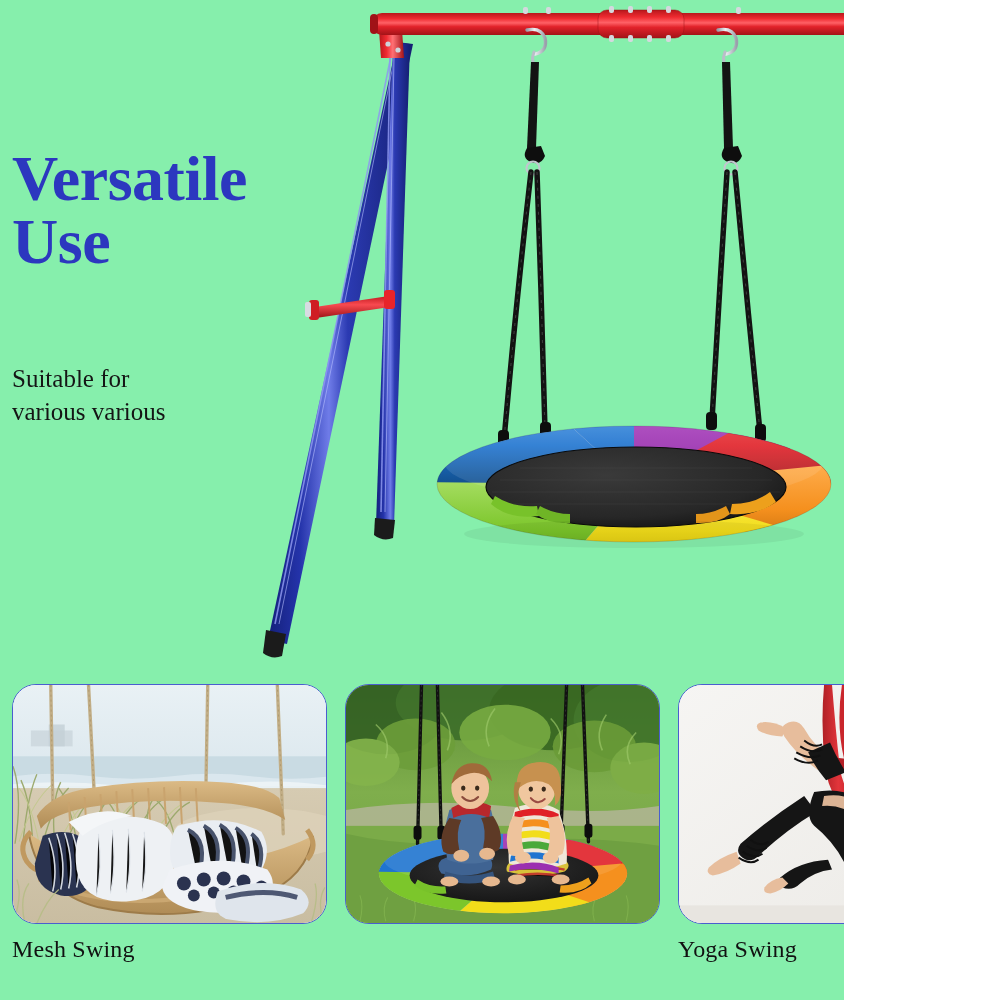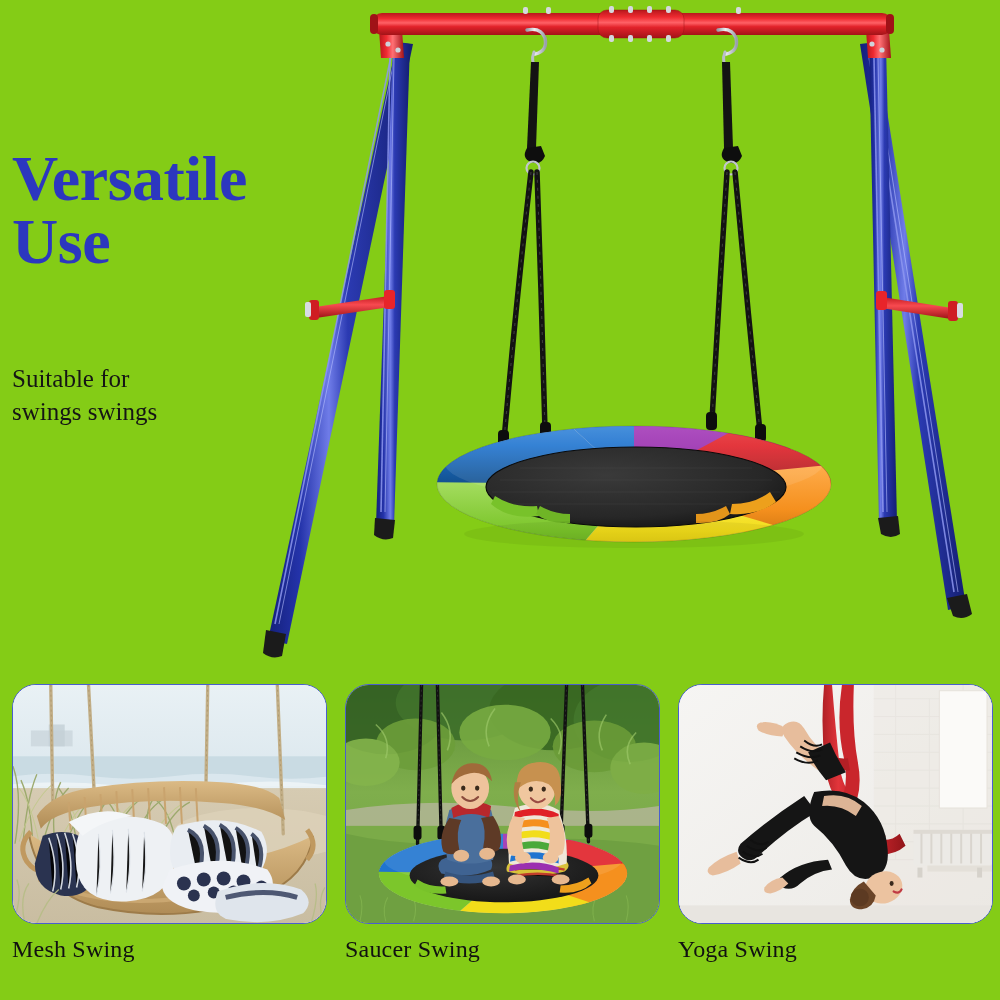--- a/index.html
+++ b/index.html
@@ -6,22 +6,22 @@
   * { box-sizing: border-box; }
   html, body {
     margin: 0; padding: 0;
     width: 1000px; height: 1000px;
     background: #ffffff;
     font-family: "Liberation Serif", "DejaVu Serif", serif;
     overflow: hidden;
   }
   #page {
     position: relative;
-    width: 1000px; height: 1000px;
-    background: #84cc16;
+    width: 844px; height: 1000px;
+    background: #86efac;
     overflow: hidden;
     padding-left: 27px;
   }
 
   
   #headline-block {
     position: absolute;
     left: 12px; top: 148px;
     width: 330px;
     z-index: 40;
@@ -334,21 +334,21 @@
     </svg>
   </div>
 
   <div id="headline-block">
     <div id="headline" style="color: rgb(44, 55, 191);">Versatile
 Use</div>
   </div>
 
   <div id="subtitle-block">
     <div id="subtitle" style="color: rgb(21, 21, 21);">Suitable for
-swings swings</div>
+various various</div>
   </div>
 
   <div id="thumb-row">
 
     <div class="thumb-cell c1">
       <div class="thumb-frame" style="border-color: rgb(74, 94, 207);">
         <svg viewBox="0 0 315 240" preserveAspectRatio="xMidYMid slice" xmlns="http://www.w3.org/2000/svg" aria-hidden="true">
           <defs>
             <linearGradient id="t1sky" x1="0" y1="0" x2="0" y2="1">
               <stop offset="0%" stop-color="#e9f1f5"></stop>
@@ -647,21 +647,20 @@
             <ellipse cx="192" cy="104" rx="19" ry="21" fill="#f0c79f"></ellipse>
 
             <path d="M172 104 q-2 -24 20 -26 q24 -2 24 22 q2 16 -6 22 q2 -16 -6 -22 q-16 -8 -30 4 Z" fill="#c7914f"></path>
             <path d="M176 98 q-6 18 0 30 q-10 -12 -6 -30 Z" fill="#b07f43"></path>
             <ellipse cx="186" cy="105" rx="2.2" ry="2.6" fill="#3a2a1c"></ellipse>
             <ellipse cx="199" cy="105" rx="2.2" ry="2.6" fill="#3a2a1c"></ellipse>
             <path d="M186 114 q7 8 14 1" fill="none" stroke="#9a4a42" stroke-width="2" stroke-linecap="round"></path>
           </g>
         </svg>
       </div>
-      <div class="thumb-caption">Saucer Swing</div>
     </div>
 
     <div class="thumb-cell c3">
       <div class="thumb-frame" style="border-color: rgb(74, 94, 207);">
         <svg viewBox="0 0 315 240" preserveAspectRatio="xMidYMid slice" xmlns="http://www.w3.org/2000/svg" aria-hidden="true">
           <defs>
             <linearGradient id="t3wall" x1="0" y1="0" x2="1" y2="1">
               <stop offset="0%" stop-color="#f6f5f3"></stop>
                 <stop offset="100%" stop-color="#eceae6"></stop>
             </linearGradient>

